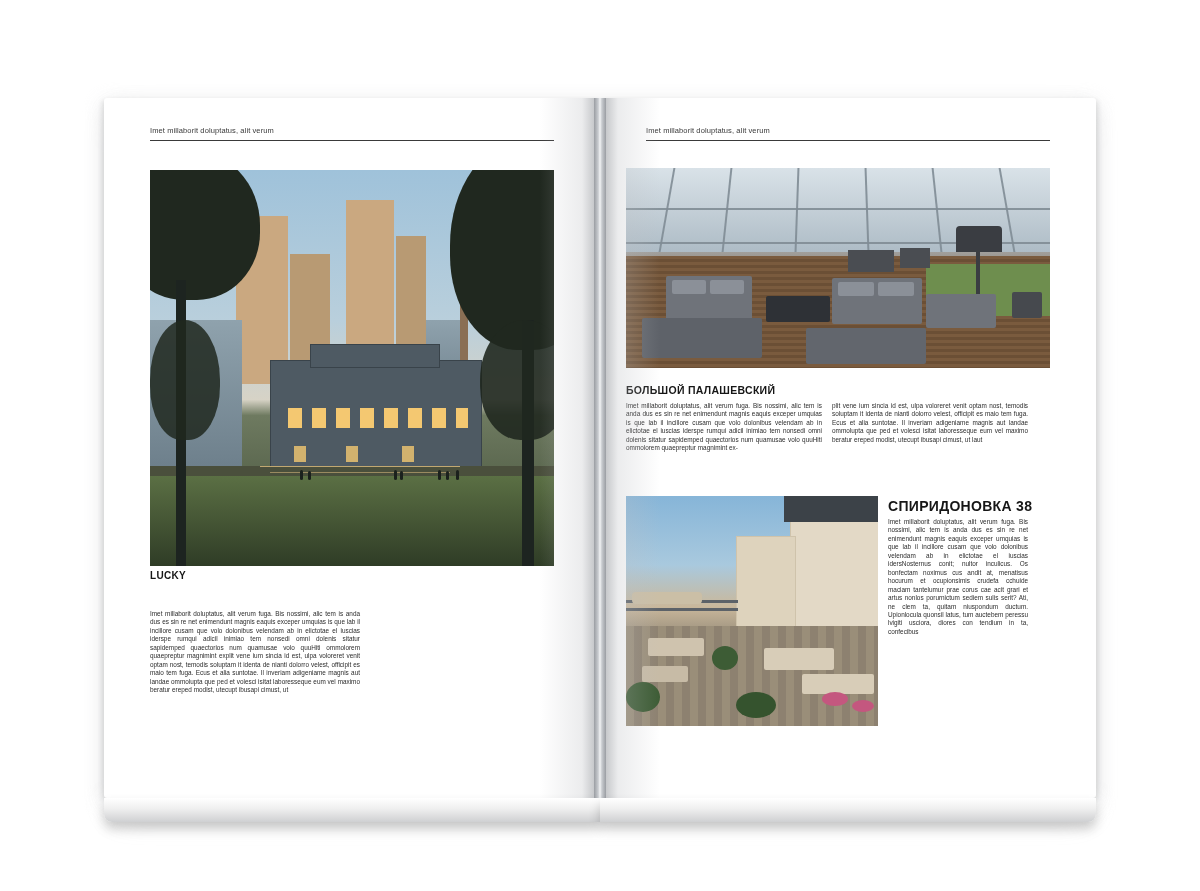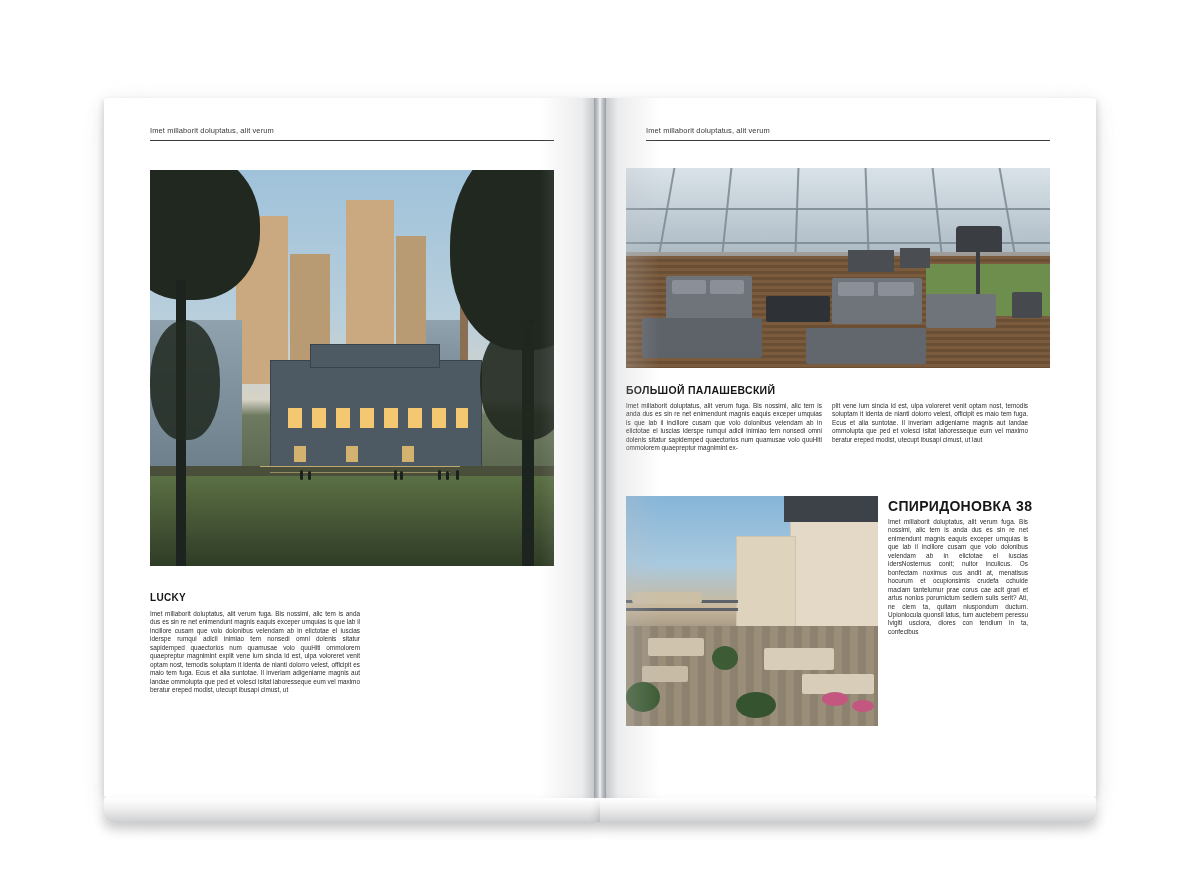--- a/index.html
+++ b/index.html
@@ -214,21 +214,21 @@
         <div class="person" style="left:306px;top:300px;width:3px;height:10px;"></div>
 
         <div class="tree" style="left:-30px;top:-20px;width:140px;height:150px;"></div>
         <div class="trunk" style="left:26px;top:110px;width:10px;height:290px;"></div>
         <div class="tree" style="left:300px;top:-30px;width:150px;height:210px;"></div>
         <div class="trunk" style="left:372px;top:150px;width:12px;height:250px;"></div>
         <div class="tree" style="left:330px;top:150px;width:90px;height:120px;opacity:.9;"></div>
         <div class="tree" style="left:0px;top:150px;width:70px;height:120px;opacity:.85;"></div>
       </div>
 
-      <div class="headline" style="left:46px;top:494px;font-size:10px;">LUCKY</div>
+      <div class="headline" style="left:46px;top:472px;font-size:10px;">LUCKY</div>
 
       <div class="body-col" style="left:46px;top:512px;width:210px;">Imet millaborit doluptatus, alit verum fuga. Bis nossimi, alic tem is anda dus es sin re net enimendunt magnis eaquis exceper umquias is que lab il incillore cusam que volo dolonibus velendam ab in elictotae el iuscias iderspe rumqui adicil inimiao tem nonsedi omni dolenis sitatur sapidemped quaectorios num quamusae volo quuHiti ommolorem quaepreptur magnimint explit vene ium sincia id est, ulpa voloreret venit optam nost, temodis soluptam it identa de nianti dolorro velest, officipit es maio tem fuga. Ecus et alia suntotae. Il inveriam adigeniame magnis aut landae ommolupta que ped et volesci isitat laboresseque eum vel maximo beratur ereped modist, utecupt ibusapi cimust, ut</div>
     </div>
   </div>
 
   <div class="page right">
     <div class="page-inner">
 
       <div class="running-head" style="left:46px;top:28px;">Imet millaborit doluptatus, alit verum</div>
       <div class="rule" style="left:46px;top:42px;width:404px;"></div>

